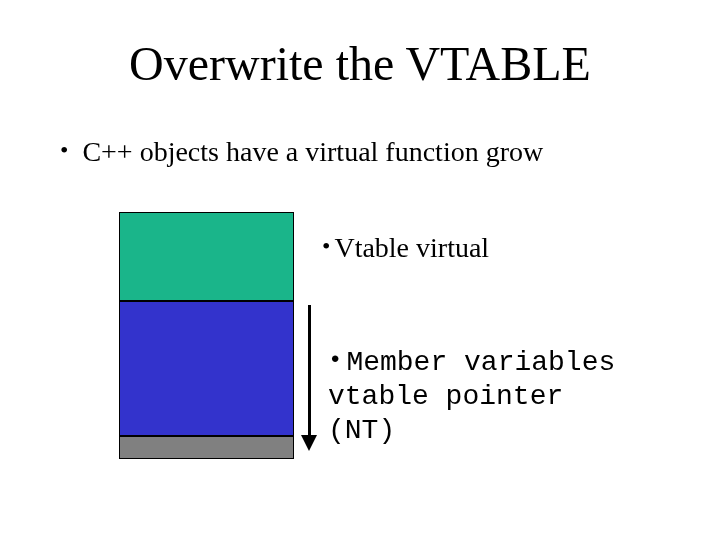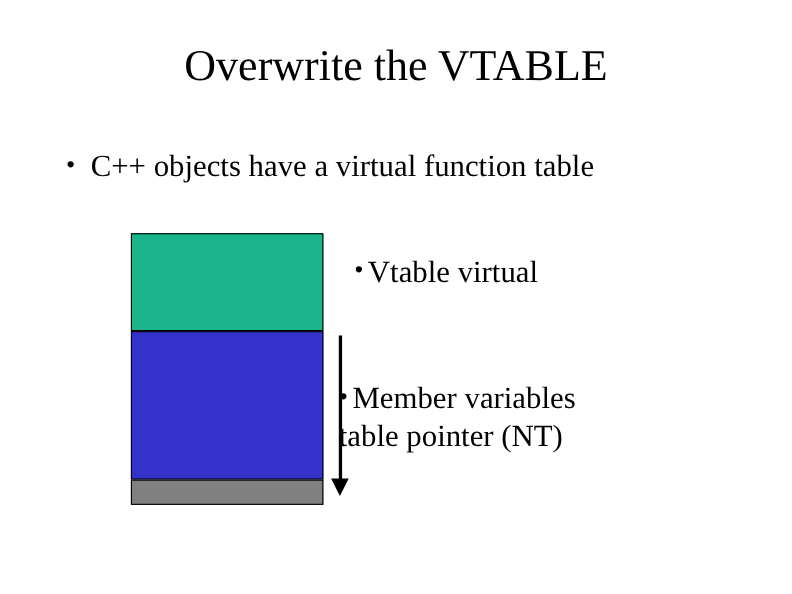--- a/index.html
+++ b/index.html
@@ -16,21 +16,21 @@
     position: relative;
     width: 720px;
     height: 540px;
   }
   .title {
     position: absolute;
     top: 36px;
     left: 0;
     width: 720px;
     text-align: center;
-    font-size: 40px;
+    font-size: 48px;
     font-weight: 400;
   }
   .bullet-main {
     position: absolute;
     top: 136px;
     left: 60px;
     font-size: 28px;
     display: flex;
     align-items: baseline;
   }
@@ -114,25 +114,26 @@
   .label1 .dot {
     display: inline-block;
     margin-right: 4px;
     font-size: 24px;
     line-height: 1;
     transform: translateY(-3px);
   }
 
   .label2 {
     position: absolute;
-    left: 308px;
+    left: 328px;
     top: 346px;
     font-size: 28px;
     line-height: 1.22;
     width: 300px;
+    font-family: Liberation Mono, monospace;
   }
   .label2 .dot {
     display: inline-block;
     margin-right: 4px;
     font-size: 24px;
     line-height: 1;
     transform: translateY(-3px);
   }
   .label2-rest {
     display: block;
@@ -140,21 +141,21 @@
 </style>
 </head>
 <body>
 
 <div class="slide">
 
   <div class="title">Overwrite the VTABLE</div>
 
   <div class="bullet-main">
     <span class="dot">•</span>
-    <span>C++ objects have a virtual function table</span>
+    <span>C++ objects have a virtual function grow</span>
   </div>
 
   <div class="diagram">
     <div class="block-top"></div>
     <div class="block-mid"></div>
     <div class="block-bot"></div>
   </div>
 
   <div class="arrow">
     <div class="arrow-line"></div>
@@ -163,16 +164,16 @@
 
   <div class="label1">
     <span class="dot">•</span>
     <span>Vtable virtual</span>
   </div>
 
   <div class="label2">
     <span>
       <span class="dot">•</span><span>Member variables</span>
     </span>
-    <span class="label2-rest">table pointer (NT)</span>
+    <span class="label2-rest">vtable pointer (NT)</span>
   </div>
 
 </div>
 
 </body></html>

